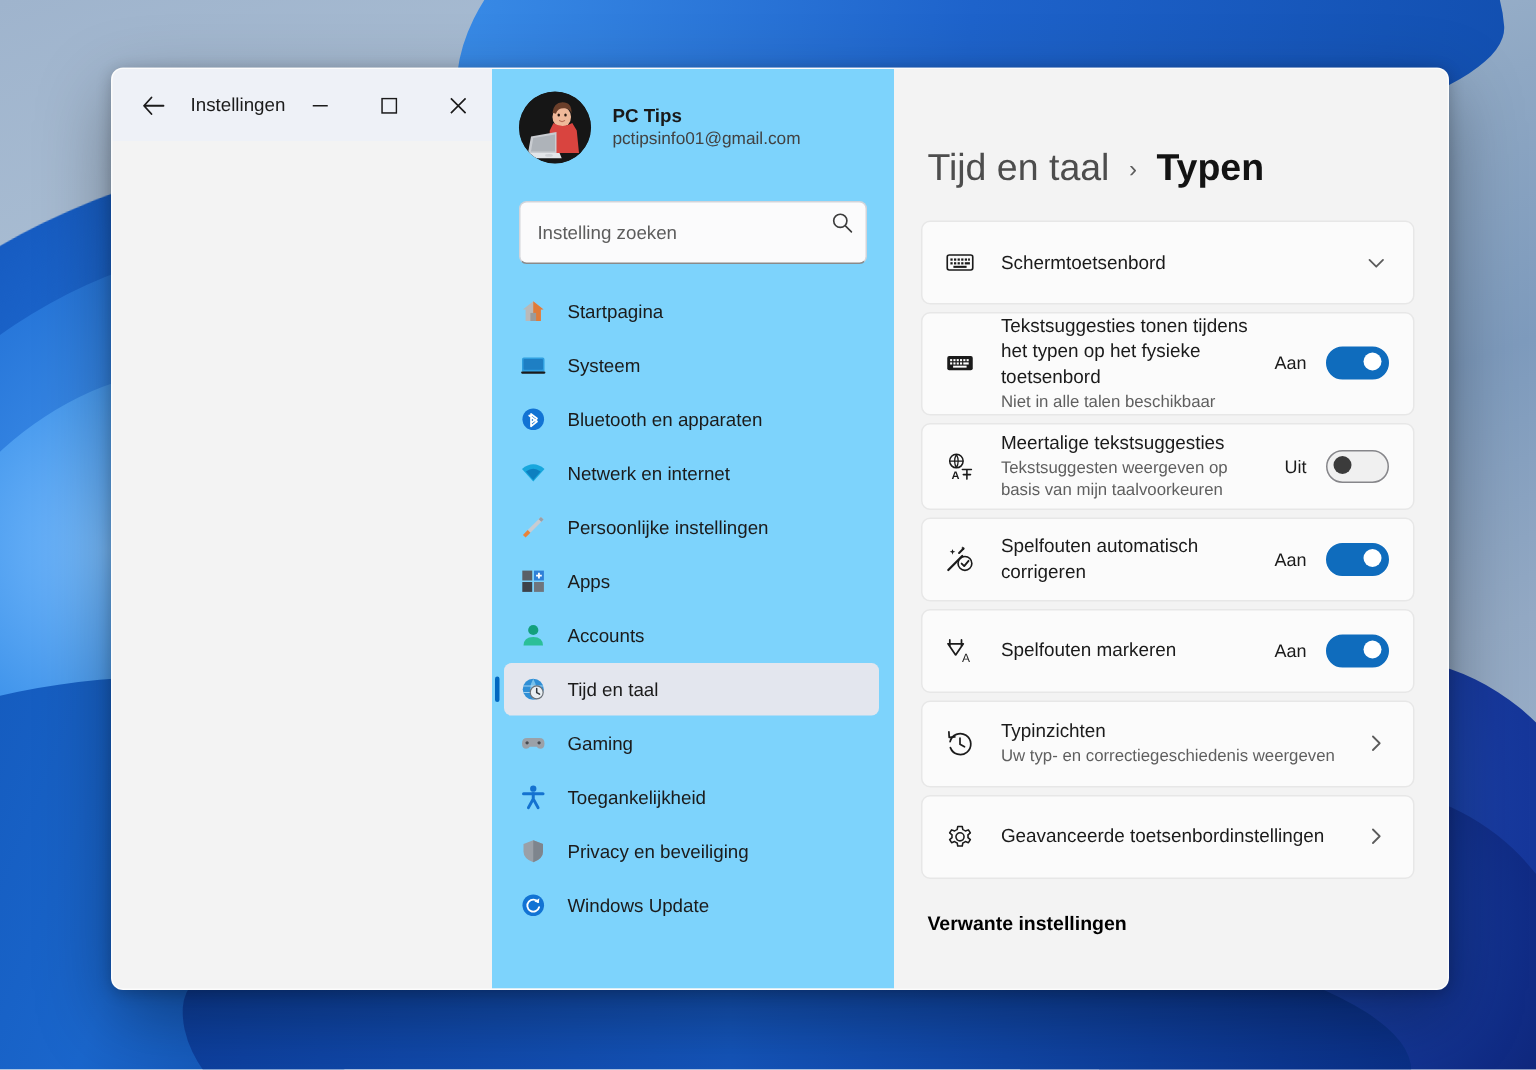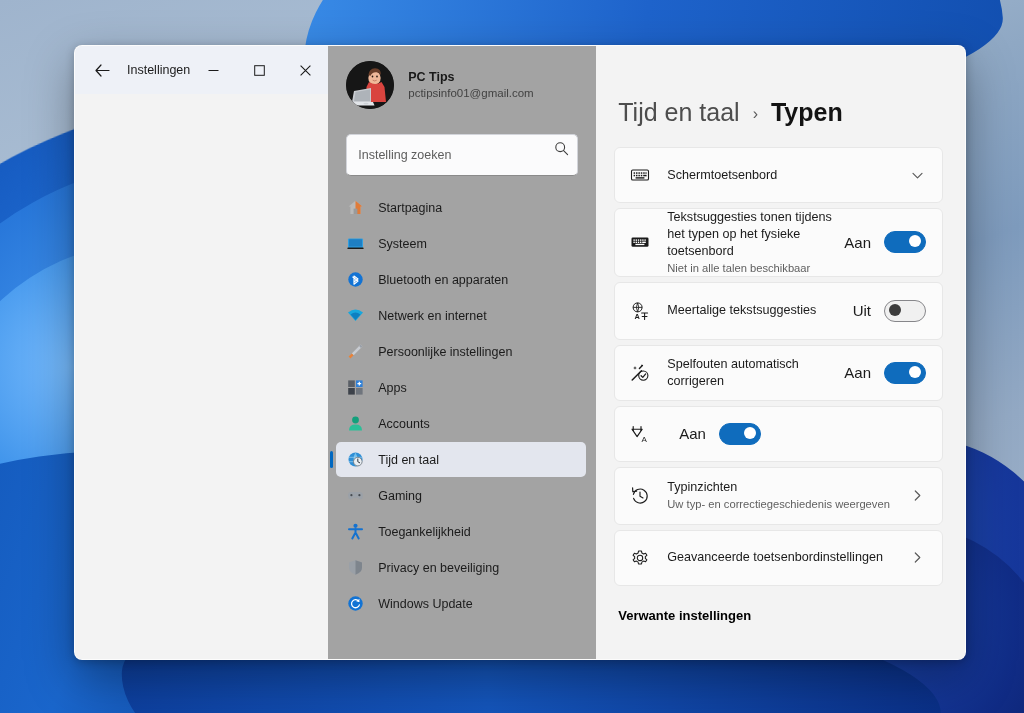--- a/index.html
+++ b/index.html
@@ -128,21 +128,21 @@
   .body-area {
     flex: 1 1 auto;
     display: flex;
     min-height: 0;
   }
 
   
   .sidebar {
     width: 268px;
     flex: 0 0 268px;
-    background: #a3a3a3;
+    background: #7dd3fc;
     padding: 0 0 12px 0;
     overflow: hidden;
   }
   .account {
     display: flex;
     align-items: center;
     padding: 10px 0 0 18px;
     height: 58px;
   }
   .avatar {
@@ -275,21 +275,21 @@
     margin-top: 1px;
     line-height: 1.3;
   }
   .card-right {
     display: flex;
     align-items: center;
     flex: 0 0 auto;
     margin-left: 12px;
   }
   .toggle-label {
-    font-size: 15px;
+    font-size: 12px;
     color: #1b1b1b;
     margin-right: 13px;
   }
   .toggle {
     width: 40px; height: 20px;
     border-radius: 11px;
     position: relative;
     flex: 0 0 40px;
     cursor: pointer;
   }
@@ -608,20 +608,21 @@
           <span class="card-icon">
             <svg width="20" height="20" viewBox="0 0 20 20">
               <circle cx="7.6" cy="6.4" r="4.5" fill="none" stroke="#1b1b1b" stroke-width="1"></circle>
               <path d="M3.1 6.4 L12.1 6.4 M7.6 1.9 Q5.2 6.4 7.6 10.9 M7.6 1.9 Q10 6.4 7.6 10.9" fill="none" stroke="#1b1b1b" stroke-width="0.85"></path>
               <text x="4.4" y="18" font-family="Liberation Sans, sans-serif" font-size="7.4" font-weight="bold" fill="#1b1b1b">A</text>
               <path d="M11.6 12 L17.6 12 M14.6 12 L14.6 18.4 M12.2 15.4 L17 15.4" stroke="#1b1b1b" stroke-width="1.05" stroke-linecap="round"></path>
             </svg>
           </span>
           <div class="card-text">
             <div class="card-title">Meertalige tekstsuggesties</div>
+            <div class="card-sub">Tekstsuggesten weergeven op basis van mijn taalvoorkeuren</div>
           </div>
           <div class="card-right">
             <span class="toggle-label">Uit</span>
             <span class="toggle off">
                 <span class="knob"></span>
               </span>
           </div>
         </div>
 
         <div class="card">
@@ -647,20 +648,23 @@
         </div>
 
         <div class="card">
           <span class="card-icon">
             <svg width="20" height="20" viewBox="0 0 20 20">
               <path d="M3.2 2.6 L3.2 6.4 M11 2.6 L11 6.4" stroke="#1b1b1b" stroke-width="1.15" stroke-linecap="round"></path>
               <path d="M2 5.2 L12.2 5.2 L7.1 12.6 Z" fill="none" stroke="#1b1b1b" stroke-width="1.15" stroke-linejoin="round"></path>
               <text x="11.4" y="17.6" font-family="Liberation Sans, sans-serif" font-size="8" fill="#1b1b1b">A</text>
             </svg>
           </span>
+          <div class="card-text">
+            <div class="card-title">Spelfouten markeren</div>
+          </div>
           <div class="card-right">
             <span class="toggle-label">Aan</span>
             <span class="toggle on">
                 <span class="knob"></span>
               </span>
           </div>
         </div>
 
         <div class="card tall">
           <span class="card-icon">

